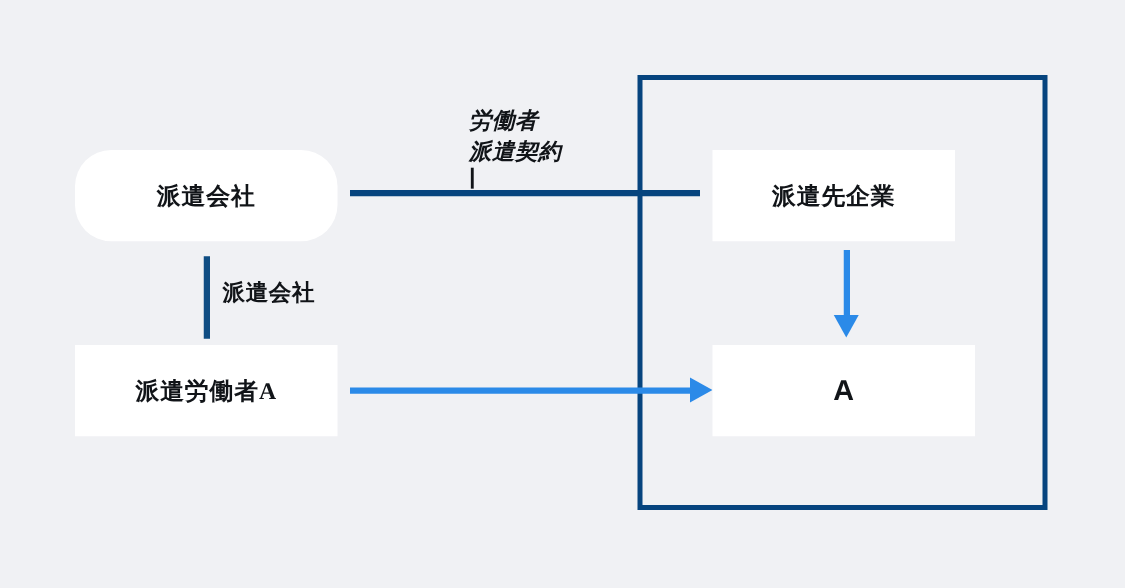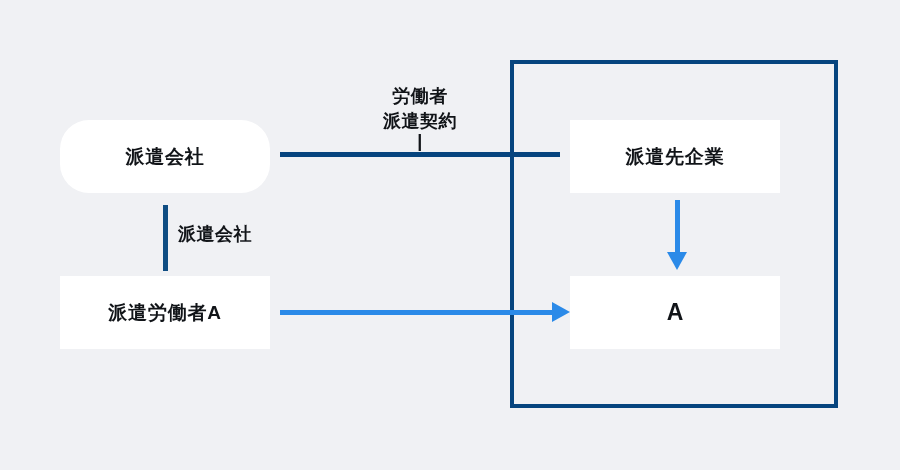--- a/index.html
+++ b/index.html
@@ -42,22 +42,22 @@
     justify-content: center;
     color: #111418;
     font-weight: bold;
     letter-spacing: 0.04em;
     box-sizing: border-box;
   }
   .box-jp { font-size: 19px; }
   .box-latin { font-size: 23px; letter-spacing: 0; }
 
   #box-agency   { left: 60px;  top: 120px; width: 210px; height: 73px; border-radius: 29px; }
-  #box-worker   { left: 60px;  top: 276px; width: 210px; height: 73px; }
-  #box-client   { left: 570px; top: 120px; width: 210px; height: 73px; }
+  #box-worker   { left: 60px;  top: 276px; width: 210px; height: 73px; font-family: Liberation Serif, serif; }
+  #box-client   { left: 570px; top: 120px; width: 194px; height: 73px; }
   #box-worker-at-client { left: 570px; top: 276px; width: 210px; height: 73px; }
 
   
   .line-h-navy {
     position: absolute;
     left: 280px;
     top: 152px;
     width: 280px;
     height: 5px;
     background: #06447e;
@@ -112,25 +112,25 @@
   
   .label {
     position: absolute;
     color: #111418;
     font-weight: bold;
     letter-spacing: 0.03em;
     white-space: pre-line;
     line-height: 1.35;
   }
   #label-dispatch-contract {
-    left: 355px;
+    left: 375px;
     top: 60px;
     width: 130px;
-    text-align: center;
     font-size: 18px;
+    font-style: italic;
   }
   #label-dispatch-contract .tick {
     display: block;
     font-size: 18px;
     line-height: 1.0;
     margin-top: -1px;
   }
   #label-employment-contract {
     left: 178px;
     top: 222px;

